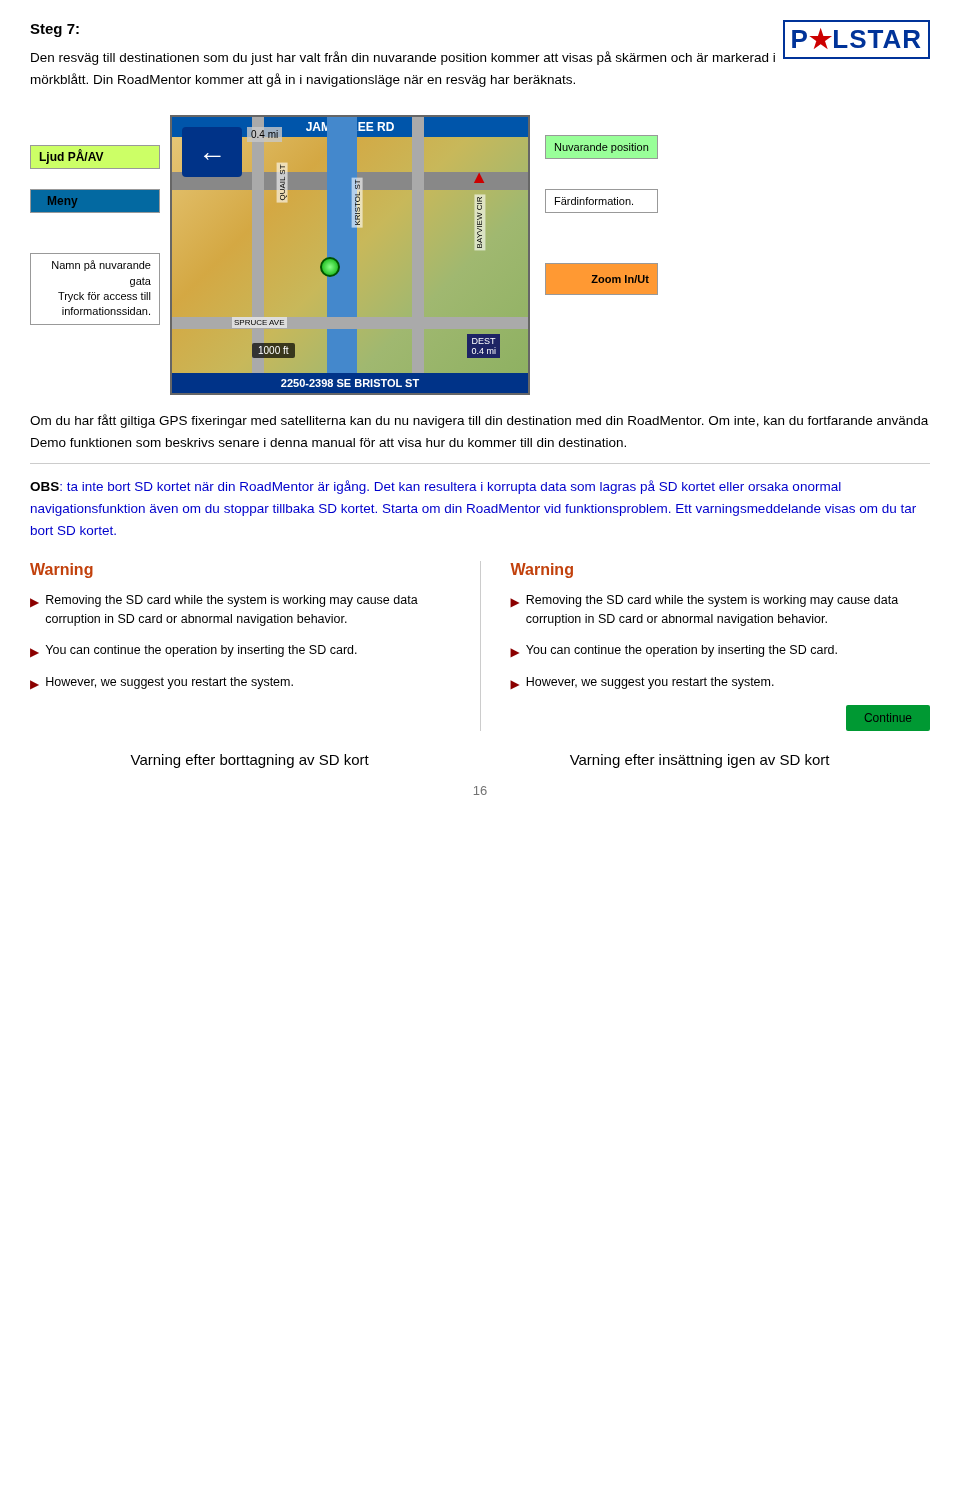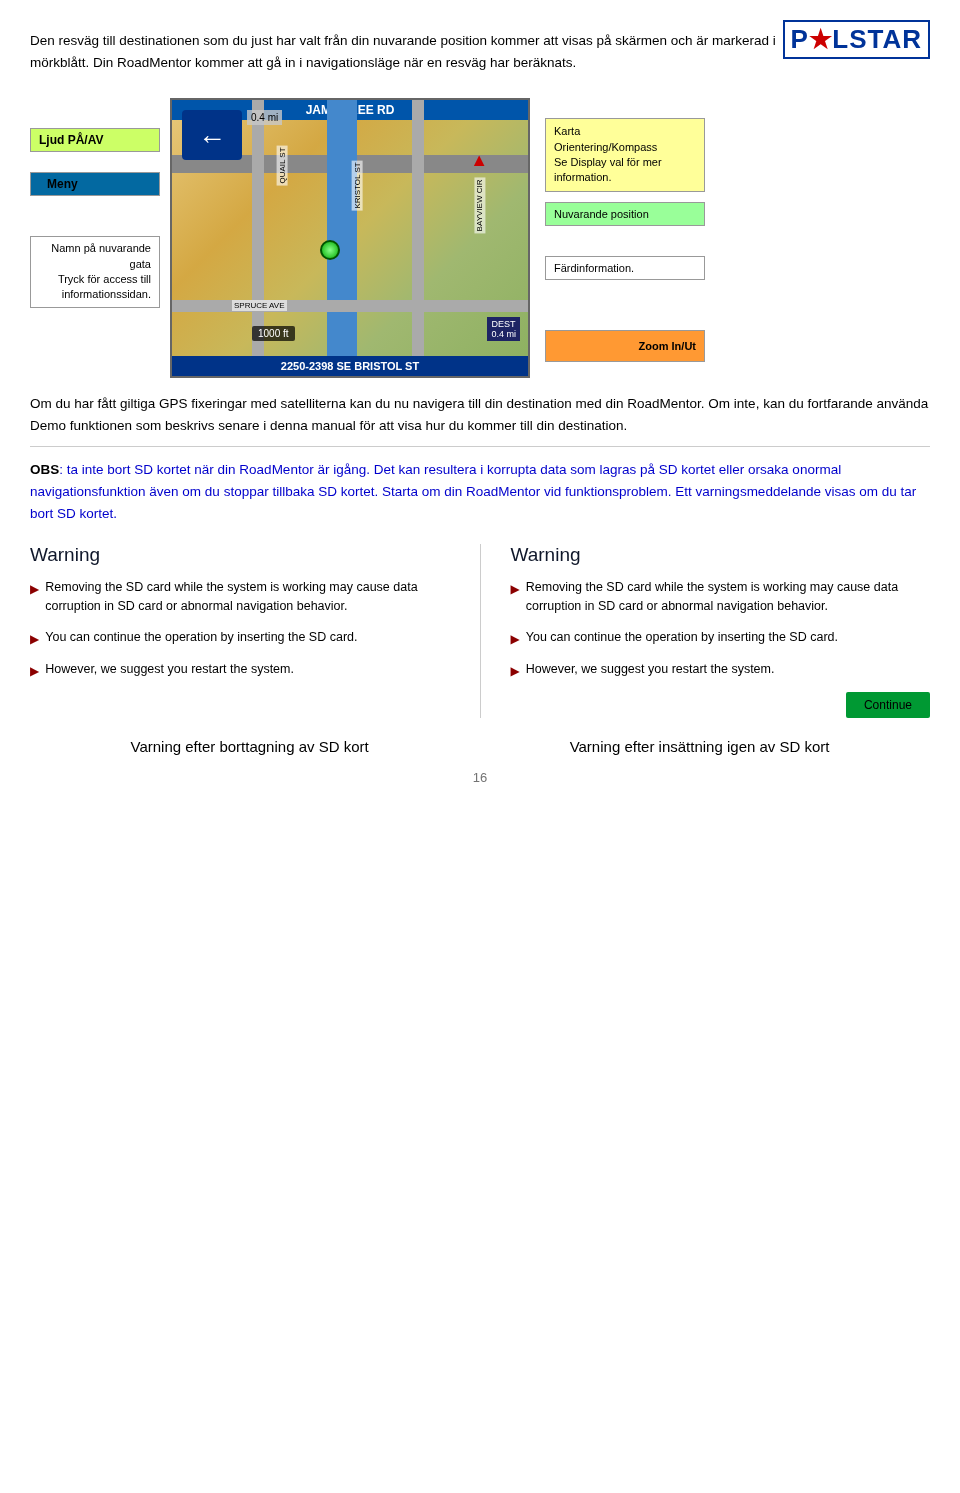--- a/index.html
+++ b/index.html
@@ -242,23 +242,23 @@
     .warning-section {
       display: flex;
       gap: 20px;
       margin: 20px 0;
     }
     .warning-box {
       flex: 1;
       border: none;
     }
     .warning-title {
-      color: #0f172a;
-      font-size: 19px;
-      font-weight: normal;
+      color: #c2410c;
+      font-size: 16px;
+      font-weight: bold;
       margin-bottom: 12px;
     }
     .warning-list {
       list-style: none;
       padding: 0;
     }
     .warning-list li {
       display: flex;
       align-items: flex-start;
       margin-bottom: 12px;
@@ -321,20 +321,21 @@
       border: none;
       border-top: 1px solid #ccc;
       margin: 10px 0;
     }
   </style>
 </head>
 <body>
 
 <div class="page-header">
   <div class="header-text">
+    <div class="step-title">Steg 7:</div>
     <div class="body-text">Den resväg till destinationen som du just har valt från din nuvarande position kommer att visas på skärmen och är markerad i mörkblått. Din RoadMentor kommer att gå in i navigationsläge när en resväg har beräknats.</div>
   </div>
   <div class="logo-area">
     <div class="logo-border">
       <span class="logo-pol">P</span><span class="logo-star-text">★</span><span class="logo-pol">LSTAR</span>
     </div>
   </div>
 </div>
 
 <div class="map-section">
@@ -352,33 +353,30 @@
     <div class="map-road-horiz"></div>
     <div class="map-road-main"></div>
     <div class="map-road-vert2"></div>
     <div class="map-road-vert3"></div>
     <div class="map-road-horiz2"></div>
     <div class="map-turn-arrow">←</div>
     <div class="map-dist-label">0.4 mi</div>
     <div class="map-current-pos"></div>
     <div class="map-dest-icon">▲</div>
     <div class="map-distance-bar">1000 ft</div>
-    <div style="position:absolute; bottom:35px; right:8px; font-size:9px; color:#fff; background:rgba(0,0,100,0.8); padding:2px 4px;">DEST<br><span>0.4 mi</span></div>
+    <div style="position:absolute; bottom:35px; right:28px; font-size:9px; color:#fff; background:rgba(0,0,100,0.8); padding:2px 4px;">DEST<br><span>0.4 mi</span></div>
     <div class="map-bottom-street">2250-2398 SE BRISTOL ST</div>
 
     <div style="position:absolute; left:90px; top:60px; font-size:8px; background:rgba(255,255,255,0.6); padding:1px 2px; transform:rotate(-90deg);">QUAIL ST</div>
     <div style="position:absolute; left:160px; top:80px; font-size:8px; background:rgba(255,255,255,0.6); padding:1px 2px; transform:rotate(-90deg);">KRISTOL ST</div>
     <div style="position:absolute; right:20px; top:100px; font-size:8px; background:rgba(255,255,255,0.6); padding:1px 2px; transform:rotate(-90deg);">BAYVIEW CIR</div>
     <div style="position:absolute; left:60px; top:200px; font-size:8px; background:rgba(255,255,255,0.6); padding:1px 2px;">SPRUCE AVE</div>
   </div>
 
   <div class="right-labels">
-    <div class="right-label-box">
-      <span>Karta<br>Orientering/Kompass<br>Se Display val för mer information.</span>
-    </div>
     <div class="right-label-pos">Nuvarande position</div>
     <div class="right-label-fard">Färdinformation.</div>
     <div class="right-label-zoom">Zoom In/Ut</div>
   </div>
 </div>
 
 <div class="body-text">Om du har fått giltiga GPS fixeringar med satelliterna kan du nu navigera till din destination med din RoadMentor. Om inte, kan du fortfarande använda Demo funktionen som beskrivs senare i denna manual för att visa hur du kommer till din destination.</div>
 
 <hr class="section-divider">
 

